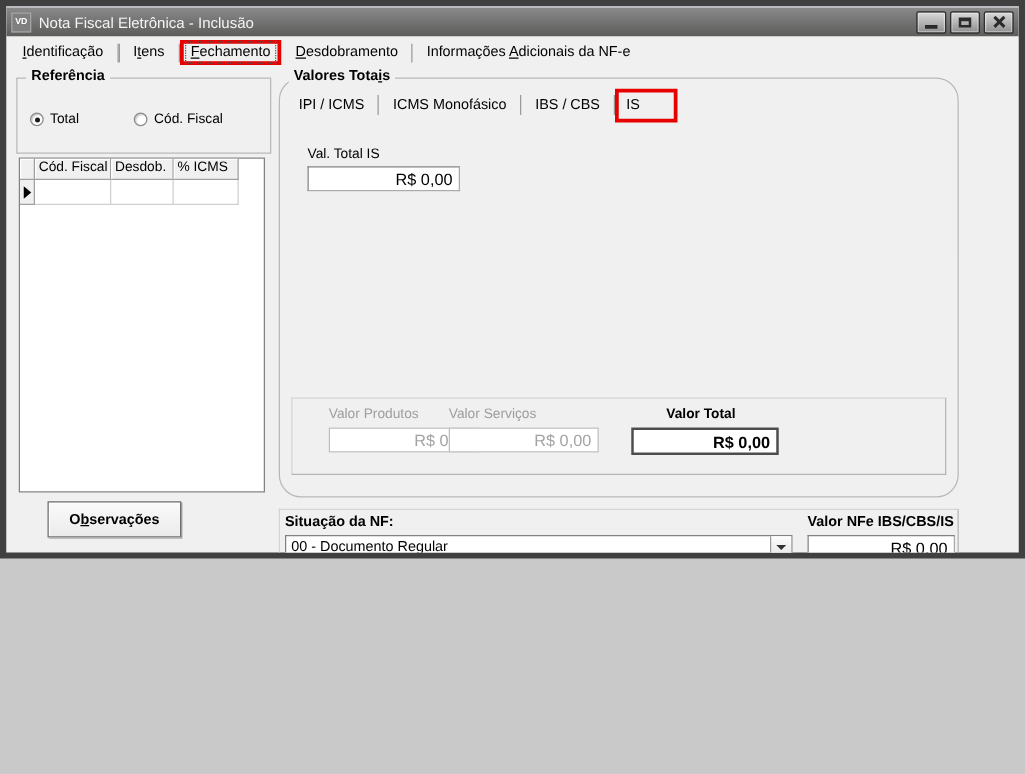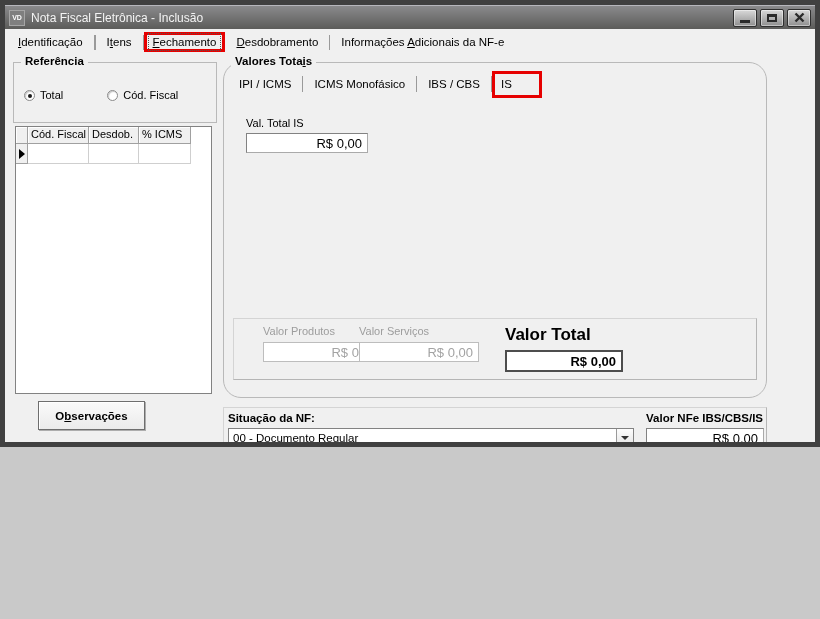--- a/index.html
+++ b/index.html
@@ -119,21 +119,21 @@
 
   .summary-panel {
     position:absolute; left:9px; top:255px; width:524px; height:62px;
     border:1px solid #d4d4d4; border-bottom-color:#b5b5b5; border-right-color:#b5b5b5;
   }
   .sum-group { position:absolute; top:6px; }
   .sum-produtos { left:0;margin-left:29px; } .sum-servicos { left:125px; } .sum-total { left:271px; }
   .sum-label-disabled { color:#9d9d9d; }
   .sum-input { display:block; margin-top:5px; width:120px; height:20px; }
   .sum-input-disabled { border-color:#bdbdbd; color:#a3a3a3; }
-  .sum-label-total { font-weight:bold; font-size:17px; }
+  .sum-label-total { font-weight:bold; font-size:11px;margin-left:28px; }
   .sum-input-total { border:2px solid #4d4d4d; font-weight:bold; height:22px; width:118px; }
 
   
   .situacao-panel {
     position:absolute; left:218px; top:402px; width:544px; height:46px;
     border:1px solid #d4d4d4; border-bottom-color:#b5b5b5; border-right-color:#b5b5b5;
   }
   .situacao-label { position:absolute; left:4px; top:4px; font-weight:bold; font-size:11.5px; }
   .combo {
     position:absolute; left:4px; top:20px; width:406px; height:20px;

